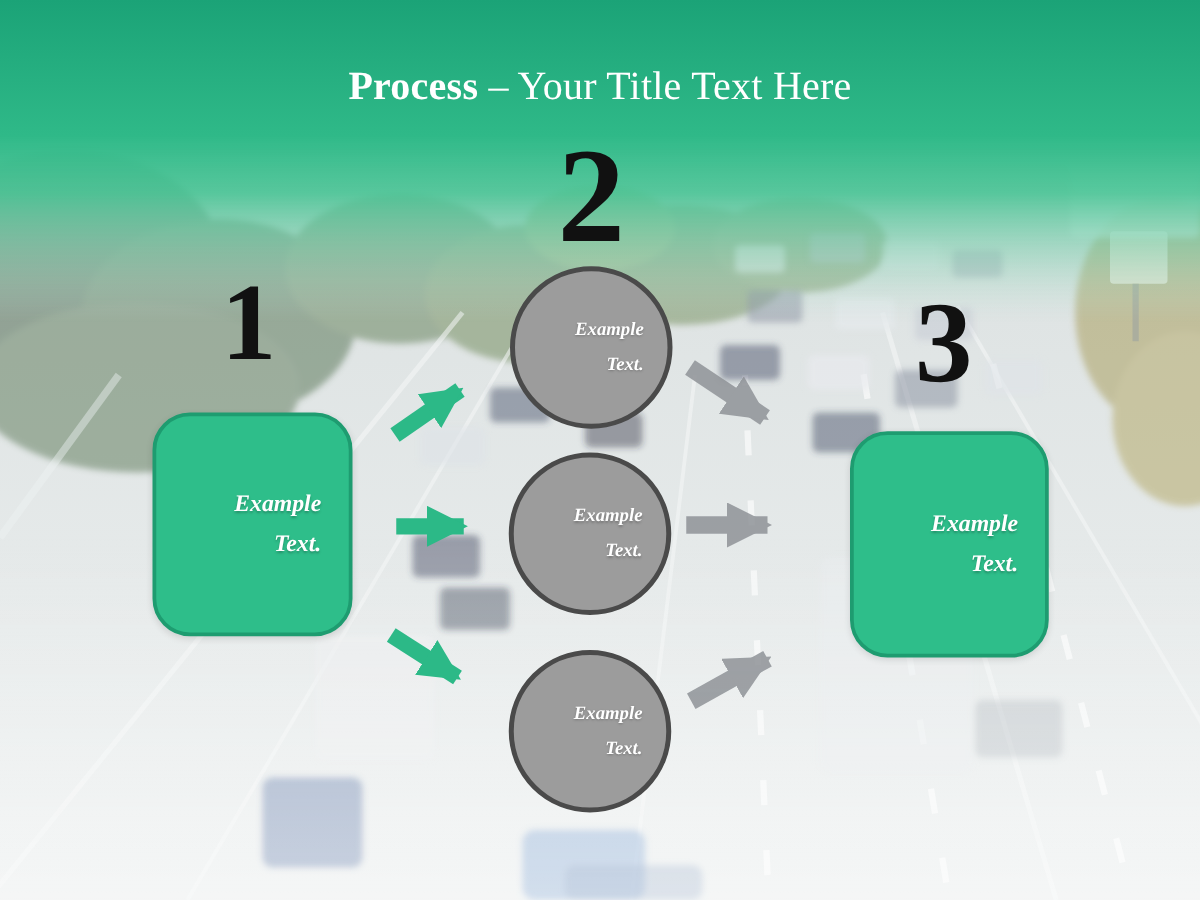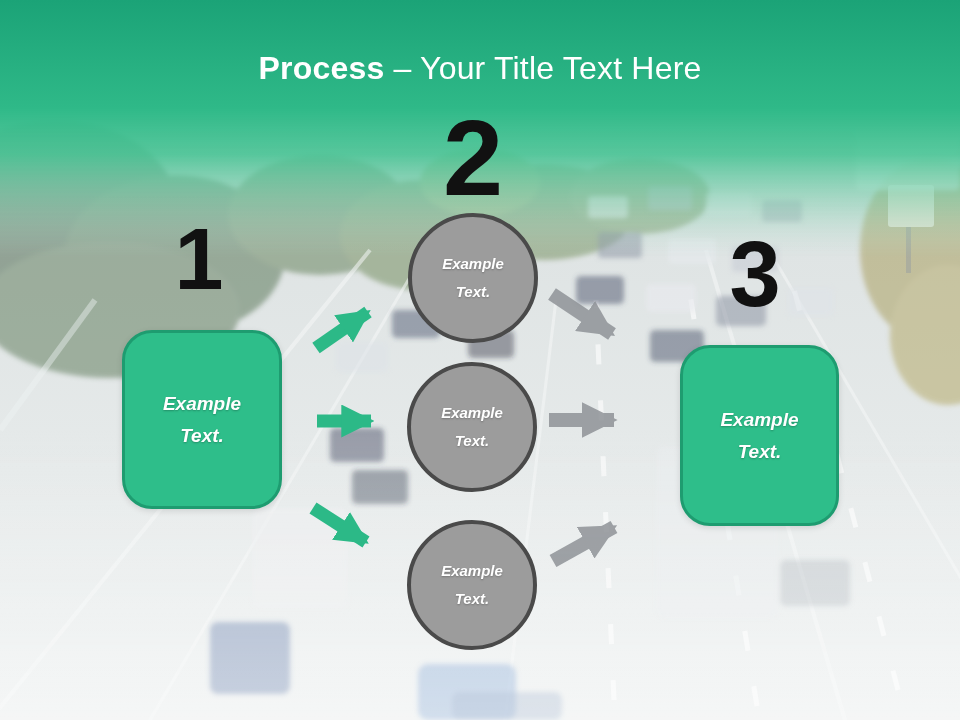--- a/index.html
+++ b/index.html
@@ -10,21 +10,21 @@
     --circle-gray:#9C9C9C;
     --circle-border:#4A4A4A;
     --arrow-green:#2CB987;
     --arrow-gray:#8B8F94;
     --number-black:#111111;
     --title-white:#FFFFFF;
   }
   html,body{margin:0;padding:0;background:#222;}
   .slide{
     position:relative;width:960px;height:720px;overflow:hidden;
-    font-family:Liberation Sans, sans-serif;background:#c2410c;
+    font-family:Liberation Serif, serif;background:#c2410c;
     margin:0 auto;
   }
   .slide svg.bg, .slide svg.arrows{
     position:absolute;left:0;top:0;width:960px;height:720px;
   }
   svg.bg{z-index:0;}
   svg.arrows{z-index:2;}
   .arrow-green{stroke:var(--arrow-green);}
   .arrow-gray{stroke:var(--arrow-gray);opacity:0.82;}
   .mk-green{fill:var(--arrow-green);}
@@ -56,21 +56,21 @@
     position:absolute;z-index:4;width:130px;height:130px;border-radius:50%;
     background:var(--circle-gray);
     border:4px solid var(--circle-border);
     box-sizing:border-box;
     display:flex;align-items:center;justify-content:center;
   }
   .circle-1{left:408px;top:213px;}
   .circle-2{left:407px;top:362px;}
   .circle-3{left:407px;top:520px;}
   .shape-label{
-    color:#fff;font-weight:bold;font-style:italic;text-align:center;
+    color:#fff;font-weight:bold;font-style:italic;text-align:right;
     text-shadow:0 1px 2px rgba(0,0,0,0.25);
   }
   .green-box .shape-label{font-size:19px;line-height:1.65;width:110px;}
   .gray-circle .shape-label{font-size:15px;line-height:1.9;width:84px;}
 </style>
 </head>
 <body>
 
 <div class="slide">
 

